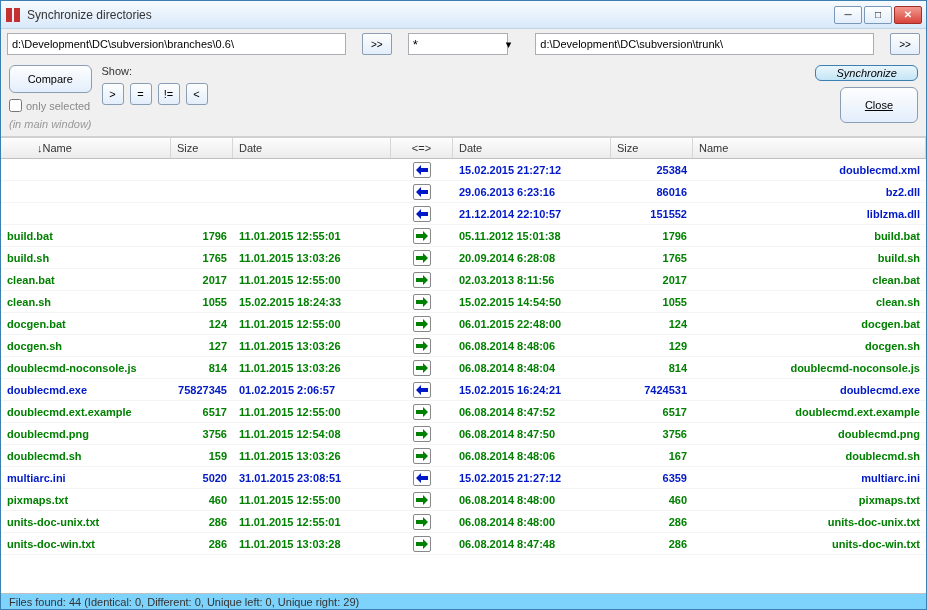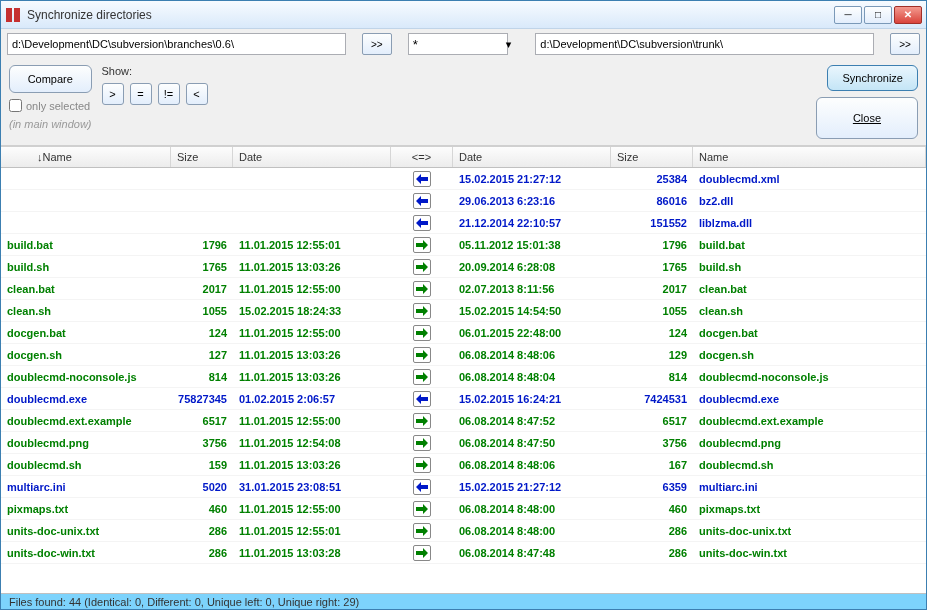--- a/index.html
+++ b/index.html
@@ -34,21 +34,21 @@
 .row { display:flex; height:22px; align-items:center; border-bottom:1px solid #f4f4f4; font-size:11px; }
 .row.blue { color:#0018c8; font-weight:bold; }
 .row.green { color:#008000; font-weight:bold; }
 .cell { padding:0 6px; overflow:hidden; white-space:nowrap; text-overflow:ellipsis; }
 .c-name-l { width:170px; }
 .c-size-l { width:62px; text-align:right; }
 .c-date-l { width:158px; }
 .c-dir { width:62px; display:flex; justify-content:center; }
 .c-date-r { width:158px; }
 .c-size-r { width:82px; text-align:right; }
-.c-name-r { flex:1; }
+.c-name-r { flex:1;text-align:right; }
 .arrow-box { width:18px; height:16px; border:1px solid #888; border-radius:2px; display:flex; align-items:center; justify-content:center; background:#fff; }
 .arrow-box svg { width:12px; height:10px; }
 .statusbar { height:16px; border-top:1px solid #c0c0c0; background:#7dd3fc; padding:3px 8px; font-size:11px; color:#333; display:flex; align-items:center; }
 .grey-text { color:#999; font-style:italic; }
 ::-webkit-scrollbar { width:16px; }
 ::-webkit-scrollbar-track { background:#f0f0f0; border-left:1px solid #d0d0d0; }
 ::-webkit-scrollbar-thumb { background:linear-gradient(#e3eefc,#c4d8ef); border:1px solid #8a9db3; border-radius:2px; }
 </style>
 </head>
 <body>
@@ -88,22 +88,22 @@
     <div class="showgroup">
       <div class="label">Show:</div>
       <div class="showbtns">
         <button class="toggle-btn">&gt;</button>
         <button class="toggle-btn">=</button>
         <button class="toggle-btn">!=</button>
         <button class="toggle-btn">&lt;</button>
       </div>
     </div>
     <div class="right-btns">
-      <button class="btn highlight" style="height:26px;padding:0 14px;">Synchronize</button>
-      <button class="btn" style="height:42px;padding:0 36px;text-decoration:underline;">Close</button>
+      <button class="btn highlight" style="height:16px;padding:0 20px;font-style:italic;">Synchronize</button>
+      <button class="btn" style="height:36px;padding:0 24px;text-decoration:underline;">Close</button>
     </div>
   </div>
 
   <div class="headers">
     <div class="hcell" style="width:170px;padding-left:36px;">↓Name</div>
     <div class="hcell" style="width:62px;">Size</div>
     <div class="hcell" style="width:158px;">Date</div>
     <div class="hcell" style="width:62px;justify-content:center;">&lt;=&gt;</div>
     <div class="hcell" style="width:158px;">Date</div>
     <div class="hcell" style="width:82px;">Size</div>
@@ -190,21 +190,21 @@
         <div class="cell c-name-l">clean.bat</div>
         <div class="cell c-size-l">2017</div>
         <div class="cell c-date-l">11.01.2015 12:55:00</div>
         <div class="cell c-dir">
           <div class="arrow-box">
             <svg viewBox="0 0 12 10">
               <path d="M12 5 L7 0 L7 3 L0 3 L0 7 L7 7 L7 10 Z" fill="#008000"></path>
             </svg>
           </div>
         </div>
-        <div class="cell c-date-r">02.07.2013 8:11:56</div>
+        <div class="cell c-date-r">02.03.2013 8:11:56</div>
         <div class="cell c-size-r">2017</div>
         <div class="cell c-name-r">clean.bat</div>
       </div>
       <div class="row green">
         <div class="cell c-name-l">clean.sh</div>
         <div class="cell c-size-l">1055</div>
         <div class="cell c-date-l">15.02.2015 18:24:33</div>
         <div class="cell c-dir">
           <div class="arrow-box">
             <svg viewBox="0 0 12 10">

